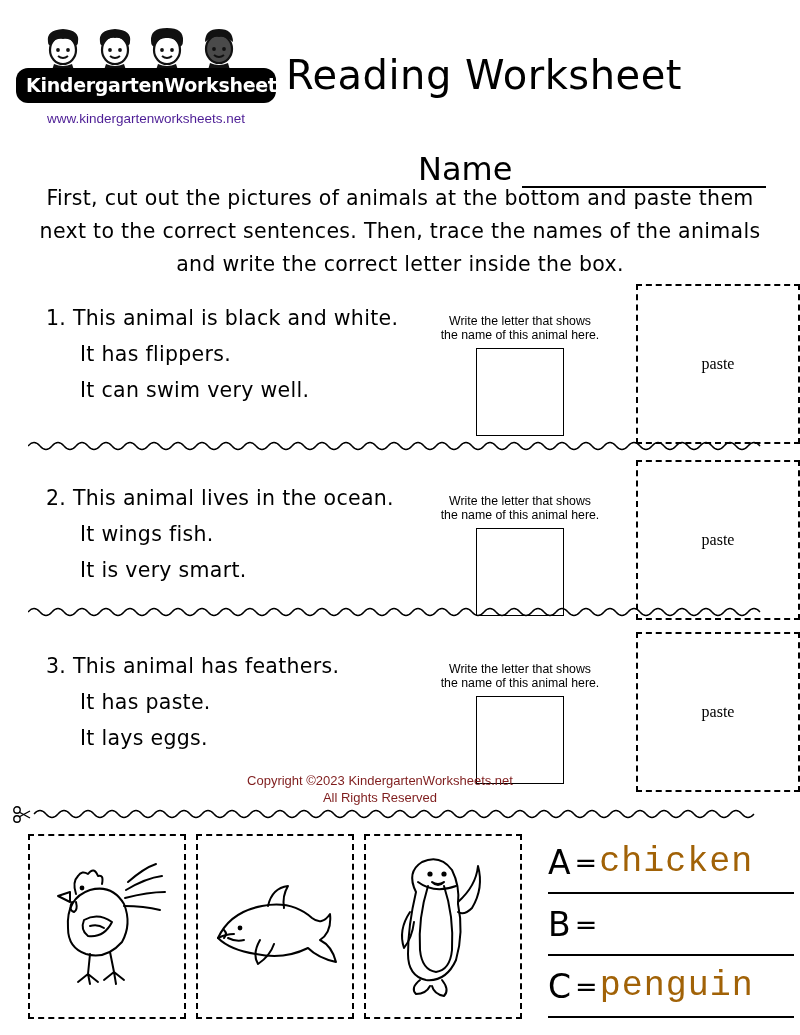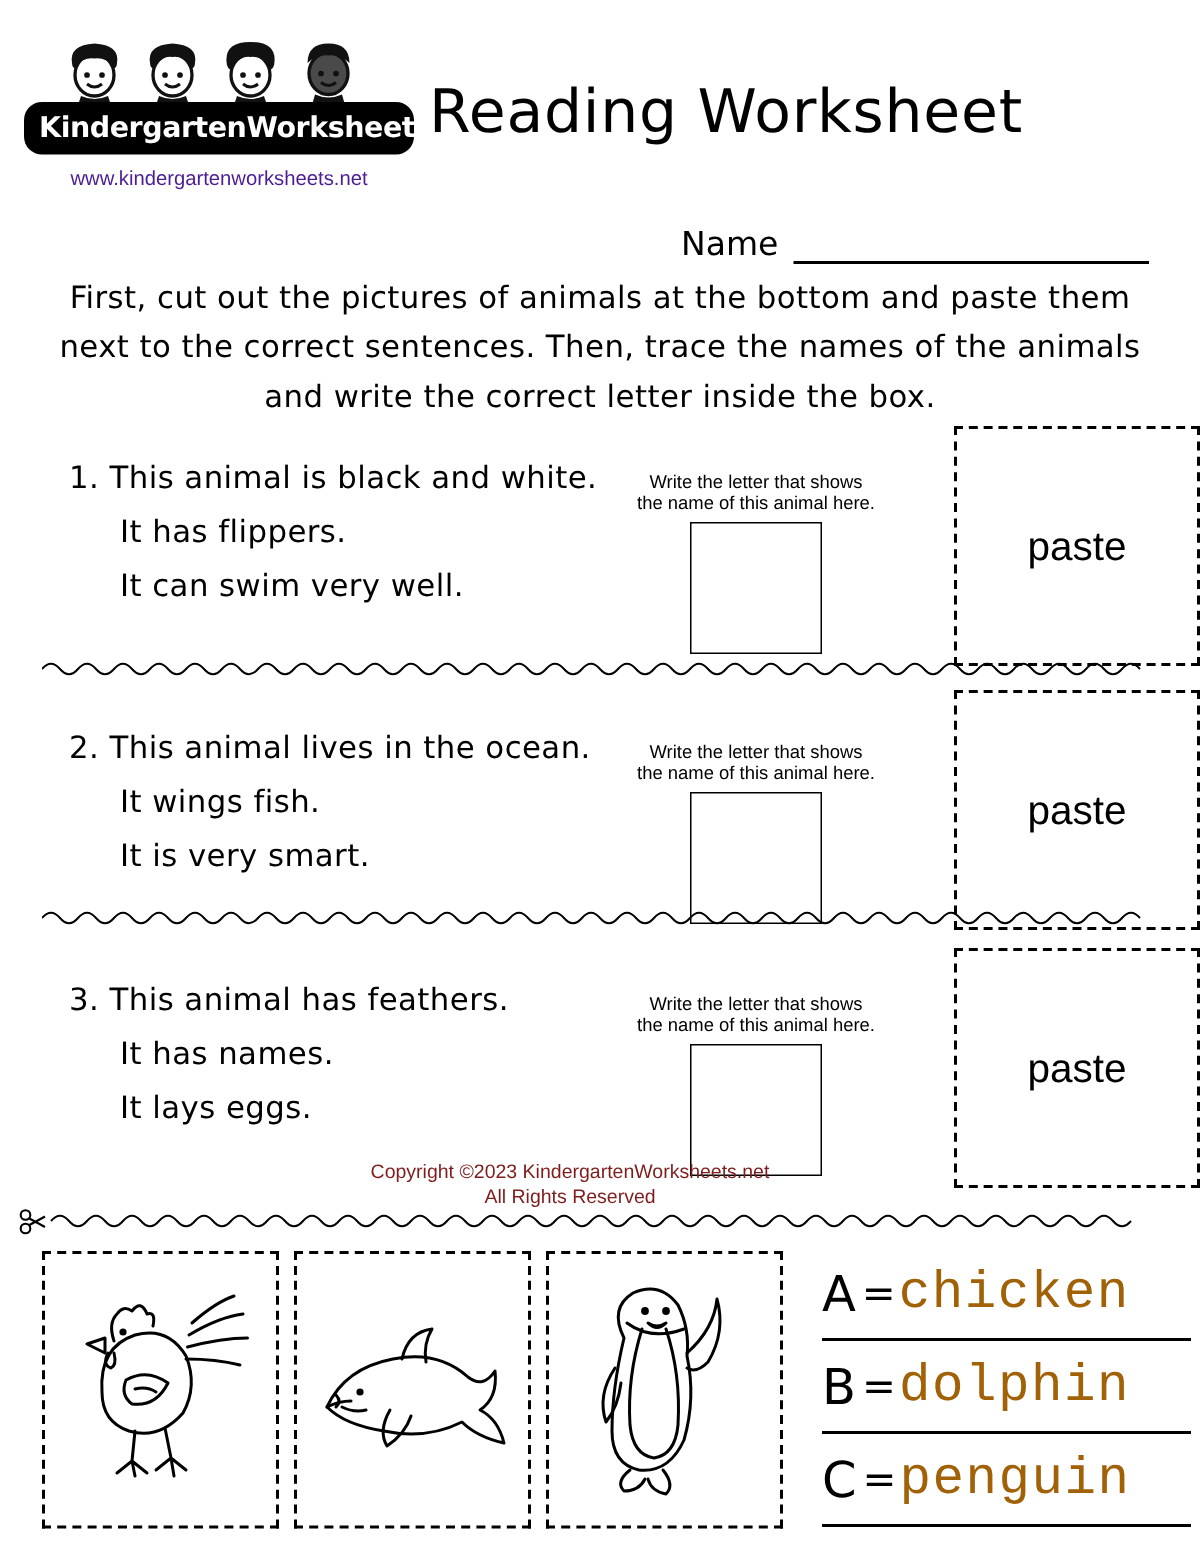--- a/index.html
+++ b/index.html
@@ -70,23 +70,22 @@
     font-family: "DejaVu Sans", sans-serif;
   }
   .name-row {
     position: absolute;
     left: 418px; top: 132px;
     width: 348px;
     display: flex;
     align-items: flex-end;
   }
   .name-label {
-    font-size: 22px;
-    font-family: "DejaVu Sans", sans-serif;
-    margin-left: 36px;
+    font-size: 32px;
+    font-family: "DejaVu Sans", sans-serif;
   }
   .name-line {
     flex: 1;
     margin-left: 10px;
     border-bottom: 2px solid #000;
     height: 26px;
   }
 
   
   .instructions {
@@ -117,21 +116,21 @@
     font-size: 20.5px;
     line-height: 36px;
     font-family: "DejaVu Sans", sans-serif;
     letter-spacing: 0.3px;
   }
   .qline1 { margin-left: 0; }
   .qline2, .qline3 { margin-left: 34px; }
 
   .letterbox-wrap {
     position: absolute;
-    left: 396px; top: 14px;
+    left: 412px; top: 14px;
     width: 160px;
   }
   .letterbox-hint {
     font-size: 12.3px;
     line-height: 14px;
     font-family: "Liberation Sans", sans-serif;
     text-align: center;
   }
   .letterbox {
     margin: 6px auto 0 auto;
@@ -141,22 +140,22 @@
   }
 
   .paste-box {
     position: absolute;
     left: 608px;
     width: 164px; height: 160px;
     border: 2.5px dashed #000;
     display: flex;
     align-items: center;
     justify-content: center;
-    font-size: 27px;
-    font-family: Liberation Sans, sans-serif;
+    font-size: 16px;
+    font-family: Liberation Serif, serif;
   }
   #p1 { top: -16px; }
   #p2 { top: -20px; }
   #p3 { top: -16px; }
 
   
   .divider {
     position: absolute;
     left: 28px;
     width: 744px;
@@ -331,21 +330,21 @@
       <path d="M0 7 q6 -7 12 0 q6 7 12 0 q6 -7 12 0 q6 7 12 0 q6 -7 12 0 q6 7 12 0 q6 -7 12 0 q6 7 12 0 q6 -7 12 0 q6 7 12 0 q6 -7 12 0 q6 7 12 0 q6 -7 12 0 q6 7 12 0 q6 -7 12 0 q6 7 12 0 q6 -7 12 0 q6 7 12 0 q6 -7 12 0 q6 7 12 0 q6 -7 12 0 q6 7 12 0 q6 -7 12 0 q6 7 12 0 q6 -7 12 0 q6 7 12 0 q6 -7 12 0 q6 7 12 0 q6 -7 12 0 q6 7 12 0 q6 -7 12 0 q6 7 12 0 q6 -7 12 0 q6 7 12 0 q6 -7 12 0 q6 7 12 0 q6 -7 12 0 q6 7 12 0 q6 -7 12 0 q6 7 12 0 q6 -7 12 0 q6 7 12 0 q6 -7 12 0 q6 7 12 0 q6 -7 12 0 q6 7 12 0 q6 -7 12 0 q6 7 12 0 q6 -7 12 0 q6 7 12 0 q6 -7 12 0 q6 7 12 0 q6 -7 12 0 q6 7 12 0 q6 -7 12 0 q6 7 12 0 q6 -7 12 0 q6 7 12 0 q6 -7 12 0 q6 7 12 0 q6 -7 12 0" fill="none" stroke="#000" stroke-width="1.3"></path>
     </svg>
   </div>
 
   <div class="qblock" id="q3">
     <div class="qnum-lines">
       <div class="qline1">
         <span>3. </span>
         <span>This animal has feathers.</span>
       </div>
-      <div class="qline2">It has names.</div>
+      <div class="qline2">It has paste.</div>
       <div class="qline3">It lays eggs.</div>
     </div>
     <div class="letterbox-wrap">
       <div class="letterbox-hint">Write the letter that shows the name of this animal here.</div>
       <div class="letterbox"></div>
     </div>
     <div class="paste-box" id="p3">paste</div>
   </div>
 
   <div class="copyright">
@@ -442,21 +441,20 @@
 
   <div class="keylist">
     <div class="keyrow">
       <span class="keyletter">A</span>
       <span class="keyeq">=</span>
       <span class="keyword">chicken</span>
     </div>
     <div class="keyrow">
       <span class="keyletter">B</span>
       <span class="keyeq">=</span>
-      <span class="keyword">dolphin</span>
     </div>
     <div class="keyrow">
       <span class="keyletter">C</span>
       <span class="keyeq">=</span>
       <span class="keyword">penguin</span>
     </div>
   </div>
 
 </div>
 

